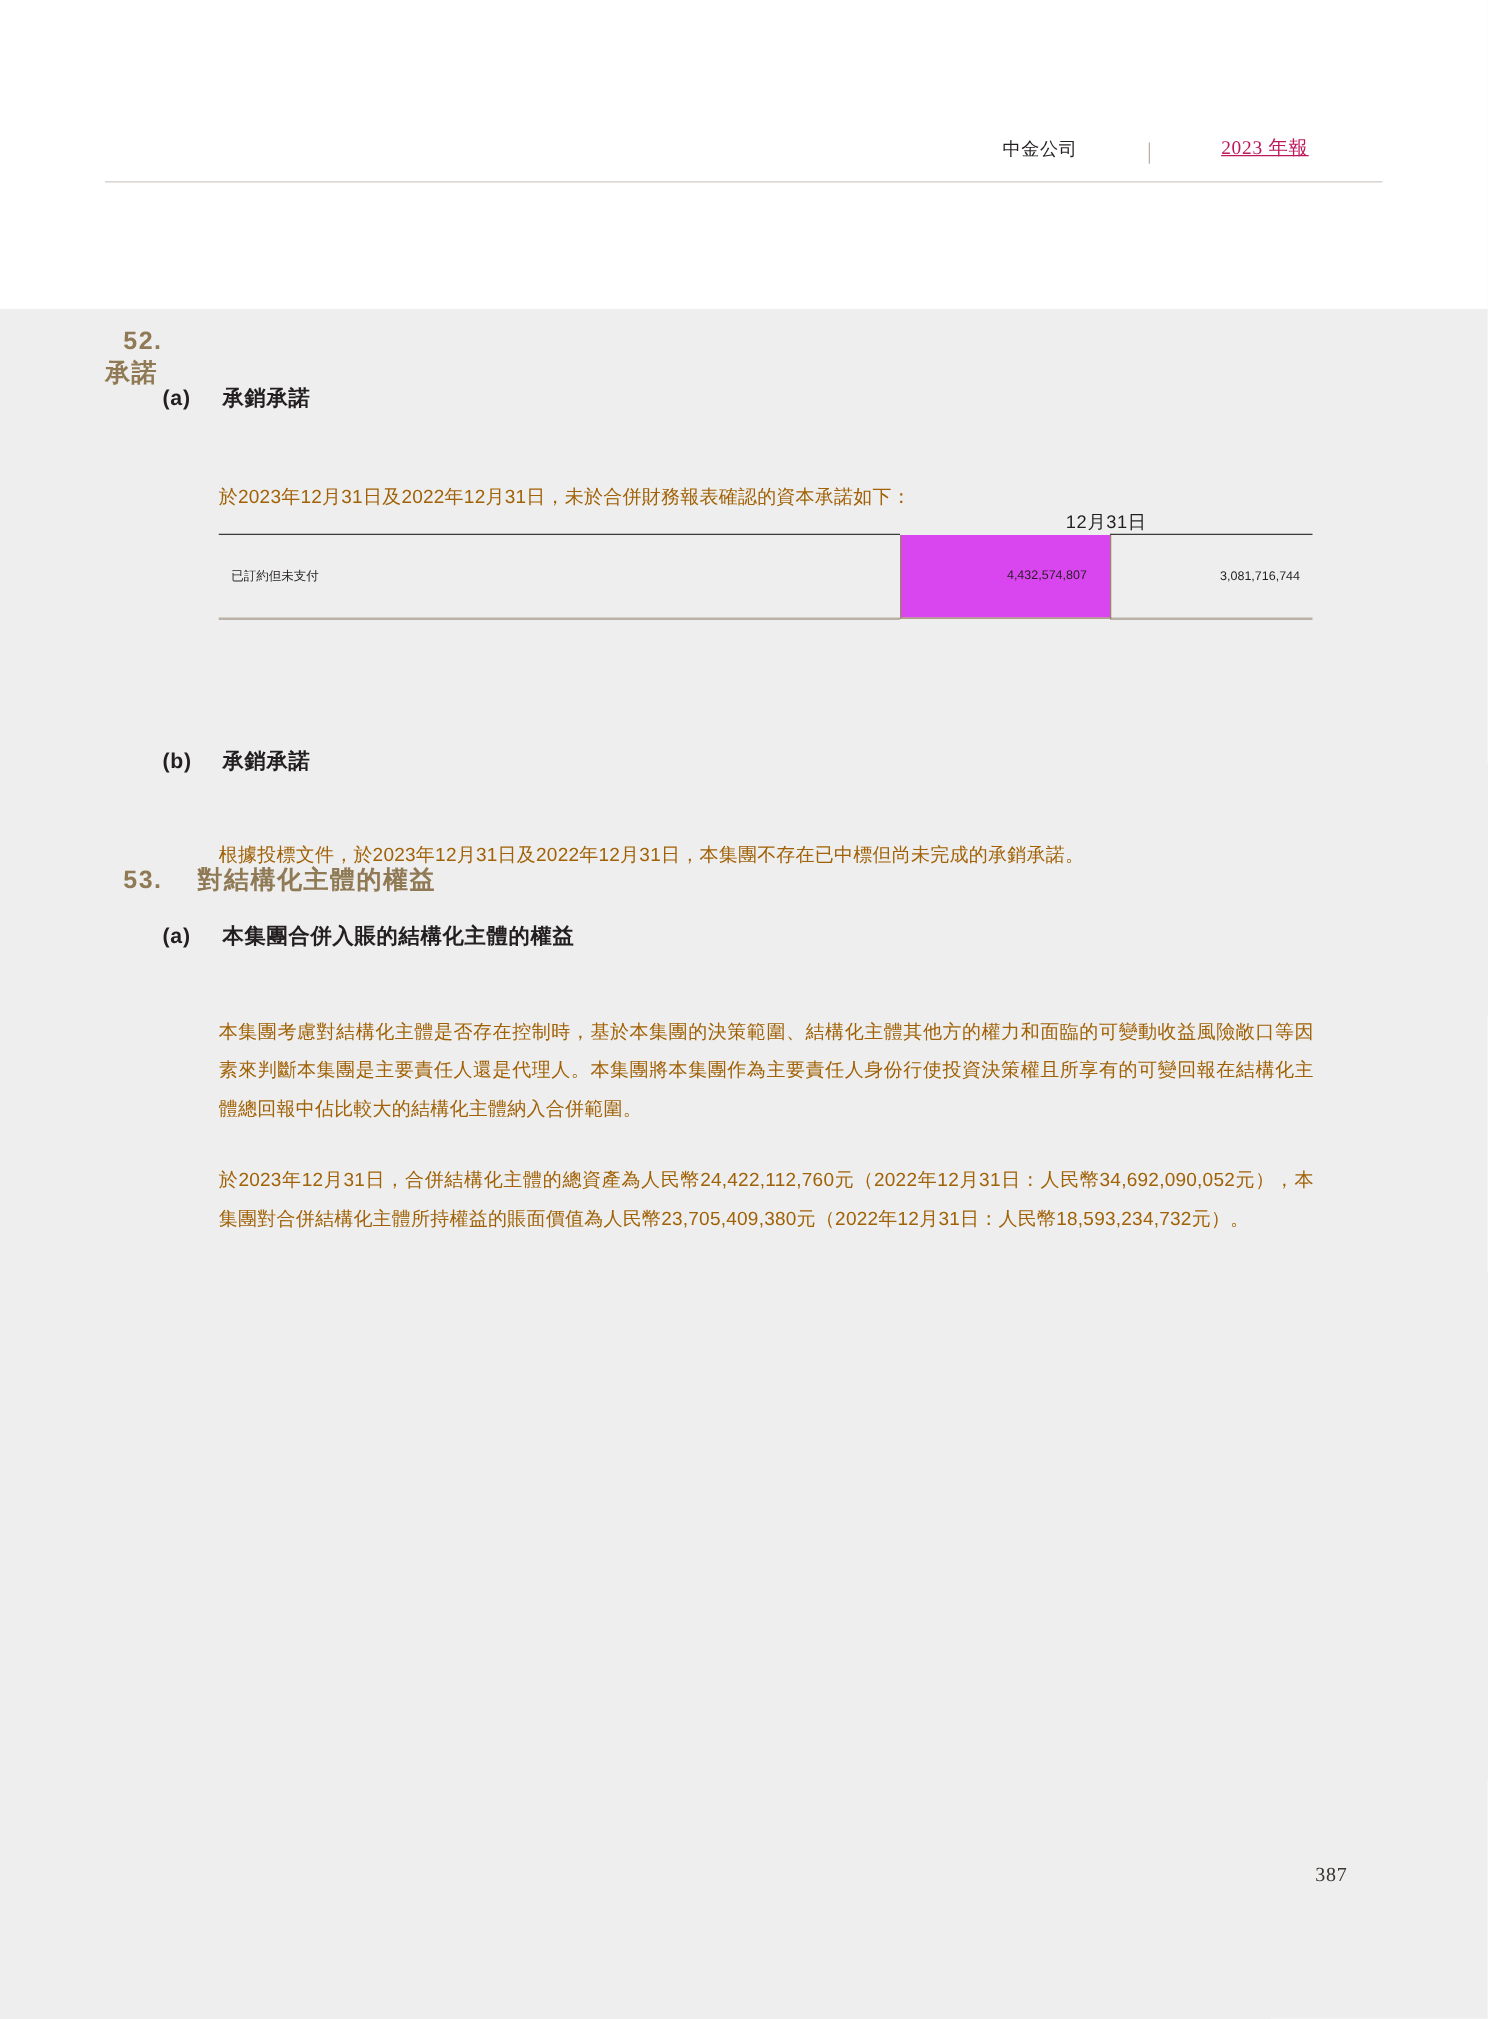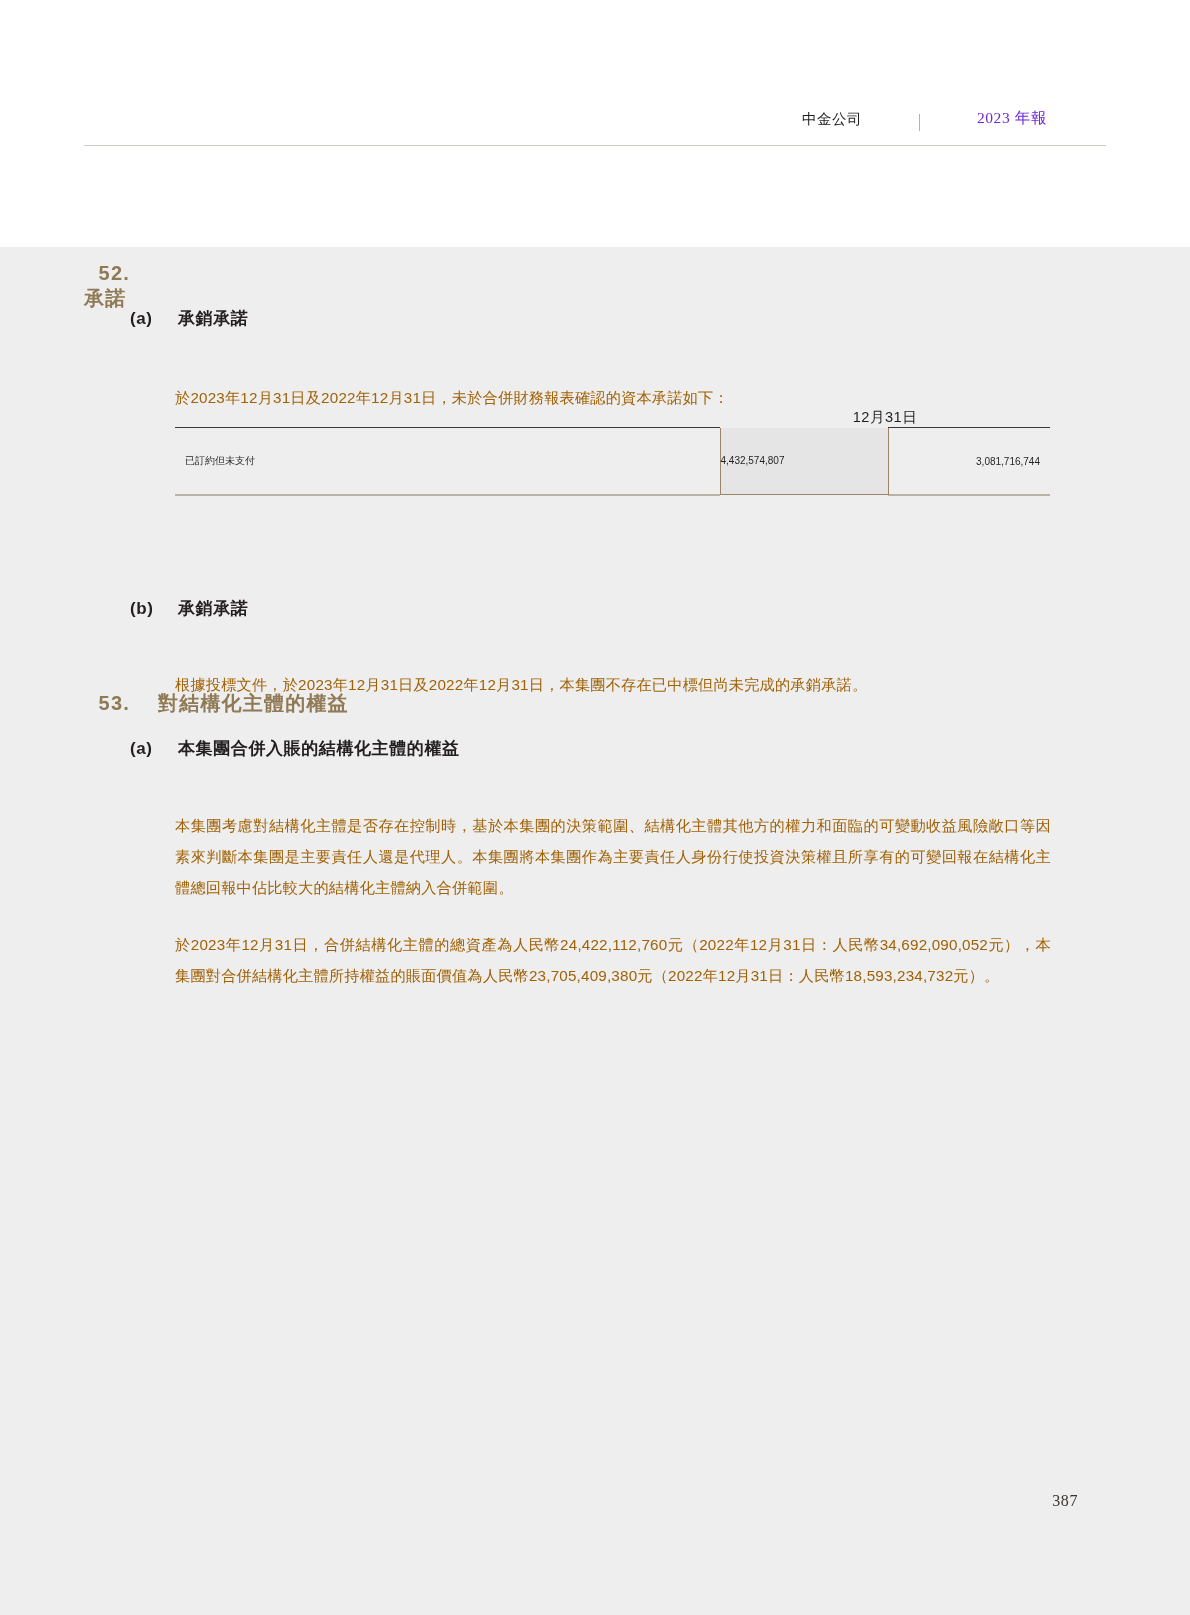--- a/index.html
+++ b/index.html
@@ -59,23 +59,24 @@
     width: 1px;
     height: 17px;
     background: #b9b1a6;
     display: inline-block;
     position: relative;
     top: 2px;
   }
   .header-year {
     font-family: "Liberation Serif", serif;
     font-size: 15.5px;
-    color: #6d28d9;
+    color: #be185d;
     padding-left: 12px;
     letter-spacing: 0.6px;
+    text-decoration: underline;
   }
   .header-rule {
     position: absolute;
     left: 84px;
     right: 84px;
     top: 145px;
     height: 1px;
     background: #cfcac3;
   }
 
@@ -181,21 +182,22 @@
   .rule-dark { background: #3c3a38; height: 1.4px; }
   .rule-light { background: #b9b2a7; height: 1px; }
 
   .row-body td {
     font-size: 10px;
     padding: 26px 0 26px 0;
     color: #231f20;
   }
   .td-label { padding-left: 10px !important; }
   .td-2023 {
-    background: #e5e5e5;
+    background: #d946ef;
+    text-align: right;
     font-weight: bold;
     padding-right: 18px !important;
     border-left: 1.2px solid #9b8566;
     border-right: 1.2px solid #9b8566;
     border-bottom: 1.2px solid #9b8566;
   }
   .td-2022 {
     text-align: right;
     padding-right: 10px !important;
   }

